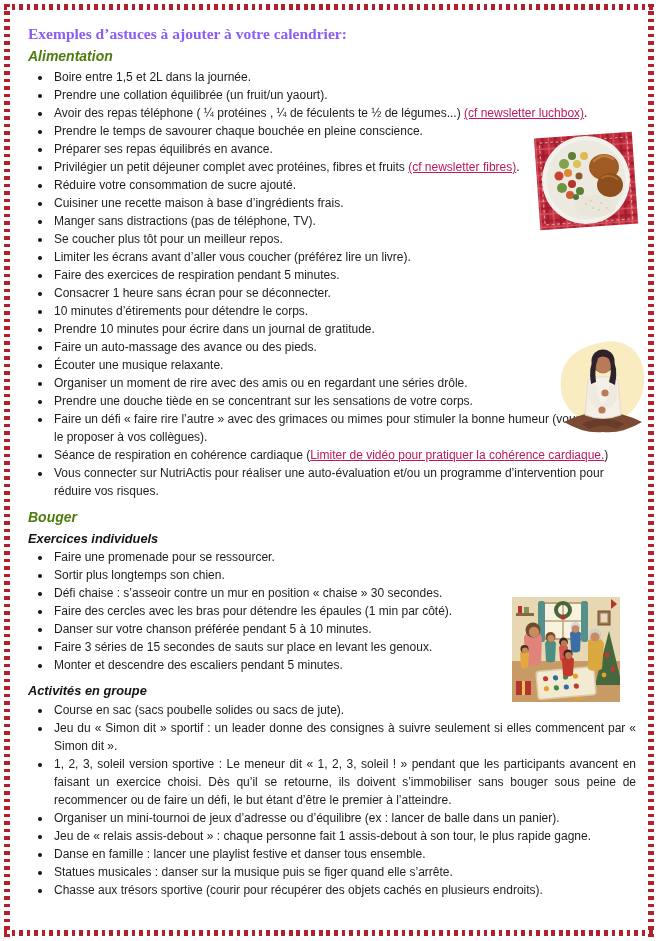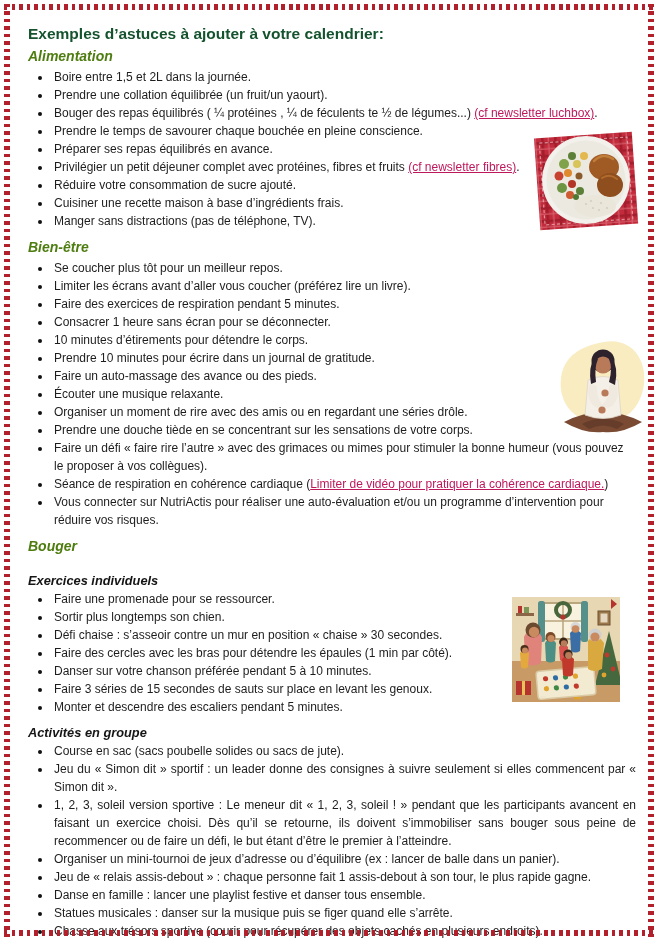--- a/index.html
+++ b/index.html
@@ -16,25 +16,25 @@
   .frame { position: absolute; z-index: 3; }
   .frame.h { left: 4px; right: 4px; height: 6px;
     background: repeating-linear-gradient(90deg, #b1202b 0 3.5px, transparent 3.5px 7.5px); }
   .frame.v { top: 4px; bottom: 4px; width: 6px;
     background: repeating-linear-gradient(180deg, #b1202b 0 3.5px, transparent 3.5px 7.5px); }
   .frame.top { top: 4px; } .frame.bottom { bottom: 5px; }
   .frame.left { left: 4px; } .frame.right { right: 5px; }
 
   .content { position: absolute; left: 28px; top: 24px; width: 608px; z-index: 1; }
 
-  .title { font-size: 15.5px; font-weight: bold; color: #14532d; margin: 0 0 5px 0; line-height: 1.25; }
+  .title { font-size: 15.5px; font-weight: bold; color: #8b5cf6; margin: 0 0 5px 0; line-height: 1.25; font-family: Liberation Serif, serif; }
   h2.red-h { font-size: 14px; font-style: italic; font-weight: bold; color: #4d7c0f; margin: 9px 0 3px 0; line-height: 1.2; }
   h2.red-h.first { margin-top: 3px; }
   h3.sub-h { font-size: 12.8px; font-style: italic; font-weight: bold; color: #151515; margin: 9px 0 2px 0; line-height: 1.2; }
-  h3.sub-h.tight { margin-top: 18px; }
+  h3.sub-h.tight { margin-top: 5px; }
 
   ul.tips { list-style: disc; margin: 0; padding-left: 24px; }
   ul.tips li { font-size: 12px; line-height: 18px; padding-left: 2px; }
   ul.tips li::marker { color: #111; }
   ul.tips li.just { text-align: justify; }
 
   a.lnk { color: #be185d; text-decoration: underline; cursor: pointer; }
 
   .img { position: absolute; z-index: 2; }
   .img.food { left: 531px; top: 126px; }
@@ -52,30 +52,29 @@
   <div class="frame v right"></div>
 
   <div class="content">
 
     <h1 class="title">Exemples d’astuces à ajouter à votre calendrier:</h1>
 
     <h2 class="red-h first">Alimentation</h2>
     <ul class="tips">
       <li><span>Boire entre 1,5 et 2L dans la journée.</span></li>
       <li><span>Prendre une collation équilibrée (un fruit/un yaourt).</span></li>
-      <li><span>Bouger des repas équilibrés ( ¼  protéines , ¼ de féculents te ½ de légumes...) </span><a class="lnk">(cf newsletter luchbox)</a><span>.</span></li>
+      <li><span>Avoir des repas téléphone ( ¼  protéines , ¼ de féculents te ½ de légumes...) </span><a class="lnk">(cf newsletter luchbox)</a><span>.</span></li>
       <li><span>Prendre le temps de savourer chaque bouchée en pleine conscience.</span></li>
       <li><span>Préparer ses repas équilibrés en avance.</span></li>
       <li><span>Privilégier un petit déjeuner complet avec protéines, fibres et fruits </span><a class="lnk">(cf newsletter fibres)</a><span>.</span></li>
       <li><span>Réduire votre consommation de sucre ajouté.</span></li>
       <li><span>Cuisiner une recette maison à base d’ingrédients frais.</span></li>
       <li><span>Manger sans distractions (pas de téléphone, TV).</span></li>
     </ul>
 
-    <h2 class="red-h">Bien-être</h2>
     <ul class="tips">
       <li><span>Se coucher plus tôt pour un meilleur repos.</span></li>
       <li><span>Limiter les écrans avant d’aller vous coucher (préférez lire un livre).</span></li>
       <li><span>Faire des exercices de respiration pendant 5 minutes.</span></li>
       <li><span>Consacrer 1 heure sans écran pour se déconnecter.</span></li>
       <li><span>10 minutes d’étirements pour détendre le corps.</span></li>
       <li><span>Prendre 10 minutes pour écrire dans un journal de gratitude.</span></li>
       <li><span>Faire un auto-massage des avance ou des pieds.</span></li>
       <li><span>Écouter une musique relaxante.</span></li>
       <li><span>Organiser un moment de rire avec des amis ou en regardant une séries drôle.</span></li>

